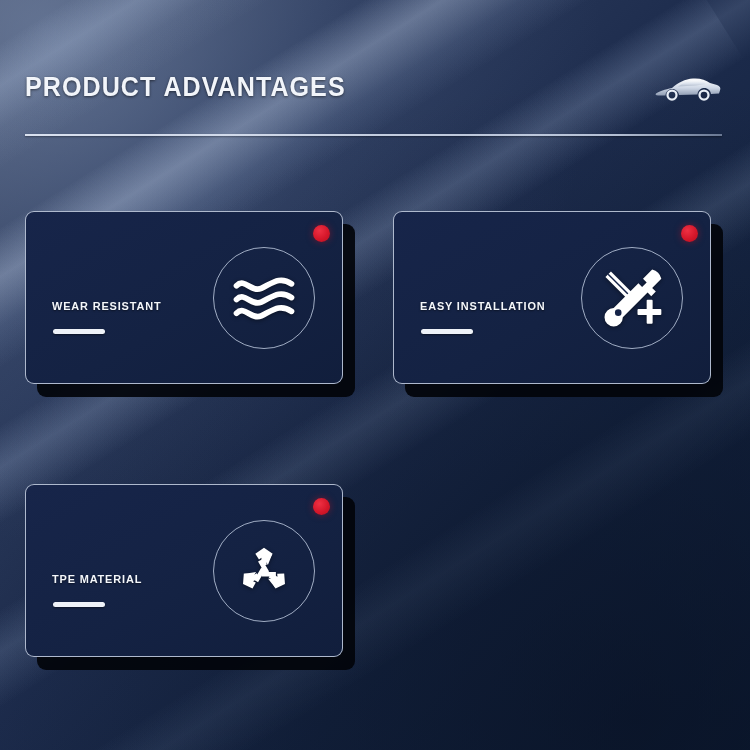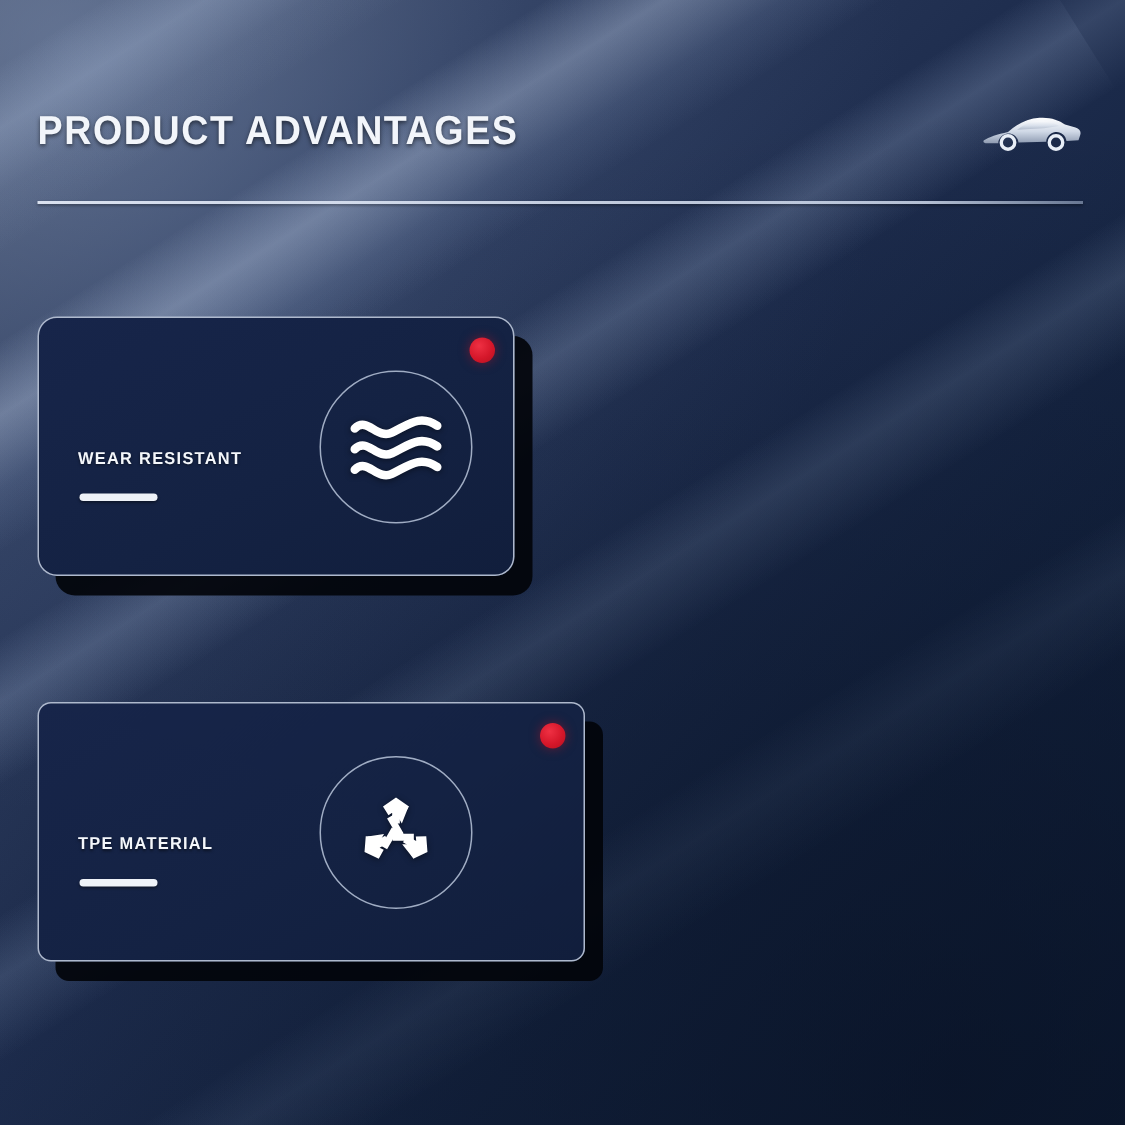--- a/index.html
+++ b/index.html
@@ -59,23 +59,23 @@
   }
 
   
   .card{
     position:absolute;width:316px;height:171px;
     background:linear-gradient(150deg,#17254a 0%,#142243 55%,#111e3c 100%);
     border:1px solid rgba(196,206,224,.88);
     border-radius:9px;
     box-shadow:12px 13px 0 0 rgba(2,4,10,.92);
   }
-  .card.r1c1{left:25px;top:211px;border-radius:13px;}
+  .card.r1c1{left:25px;top:211px;}
   .card.r1c2{left:393px;top:211px;}
-  .card.r2c1{left:25px;top:468px;padding-left:47px;}
+  .card.r2c1{left:25px;top:484px;}
   .card.r2c2{left:393px;top:468px;}
 
   .dot{
     position:absolute;right:12px;top:13px;width:17px;height:17px;border-radius:50%;
     background:radial-gradient(circle at 38% 33%, #ef3043 0%, #d5172a 55%, #b5101f 100%);
     box-shadow:0 0 7px rgba(190,20,35,.5);
   }
 
   .label{
     position:absolute;left:26px;top:88px;
@@ -138,20 +138,42 @@
       <svg class="glyph" viewBox="0 0 72 60" width="66" height="55">
         <g fill="none" stroke="#ffffff" stroke-width="6.2" stroke-linecap="round">
           <path d="M6 16 C15 7 22 24 33 19 C44 14 53 5 66 14"></path>
           <path d="M6 31 C15 22 22 39 33 34 C44 29 53 20 66 29"></path>
           <path d="M6 46 C15 37 22 54 33 49 C44 44 53 35 66 44"></path>
         </g>
       </svg>
     </div>
   </div>
 
+  <div class="card r1c2">
+    <span class="dot"></span>
+    <div class="label">EASY INSTALLATION</div>
+    <div class="ul"></div>
+    <div class="icon-ring">
+      <svg class="glyph" viewBox="0 0 72 72" width="66" height="66">
+        <g fill="#ffffff">
+
+          <path d="M7 13 L13 7 L40 34 L34 40 Z"></path>
+          <path d="M10 10 L36 36" stroke="#152347" stroke-width="1.6" fill="none"></path>
+
+          <path d="M58 5 L48 15 L52 19 L47 24 L43 20 L16 47
+                   A10 10 0 1 0 26 57 L53 30 L57 34 L62 29 L58 25 L68 15
+                   A14 14 0 0 0 58 5 Z"></path>
+          <circle cx="21" cy="52" r="3.6" fill="#152347"></circle>
+
+          <rect x="52" y="38" width="6.5" height="26" rx="1"></rect>
+          <rect x="42" y="48" width="26" height="6.5" rx="1"></rect>
+        </g>
+      </svg>
+    </div>
+  </div>
 
   <div class="card r2c1">
     <span class="dot"></span>
     <div class="label">TPE MATERIAL</div>
     <div class="ul"></div>
     <div class="icon-ring">
       <svg class="glyph" viewBox="0 0 70 70" width="64" height="64">
         <g fill="#ffffff">
           <g transform="translate(35,36)">
             <g>

